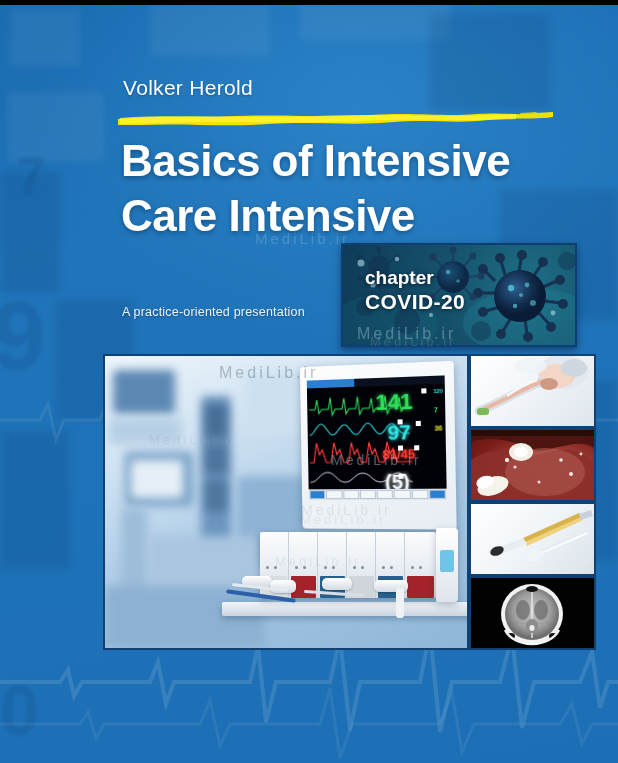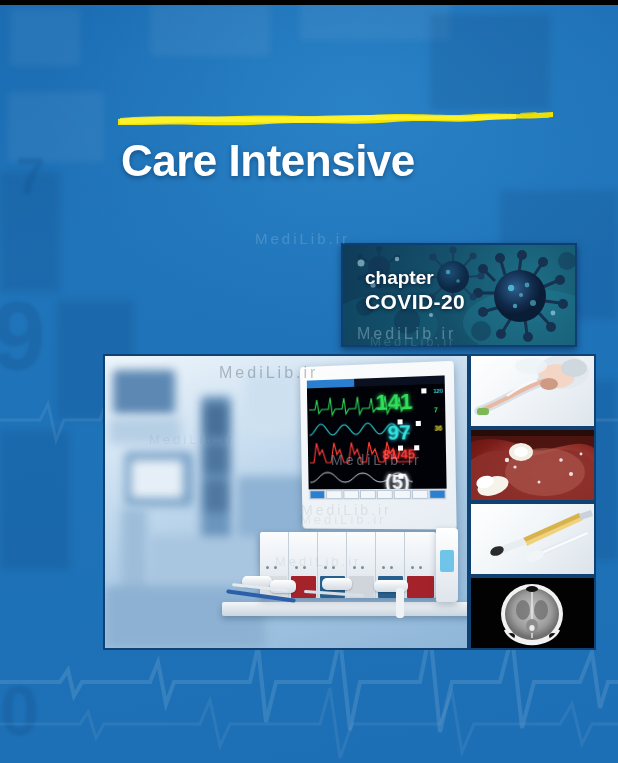--- a/index.html
+++ b/index.html
@@ -407,38 +407,41 @@
              L430,20 L440,120 L452,70 L500,70 L512,24 L522,116 L534,70 L580,70 L592,40 L600,96 L608,70 L618,70" fill="none" stroke="rgba(255,255,255,0.38)" stroke-width="4"></path>
     <path d="M0,112 L80,112 L88,100 L96,126 L104,112 L200,112 L210,88 L220,134 L230,112
              L320,112 L330,76 L340,146 L352,112 L440,112 L452,80 L462,140 L474,112 L560,112 L572,92 L582,132 L592,112 L618,112" fill="none" stroke="rgba(255,255,255,0.22)" stroke-width="3"></path>
   </svg>
   <svg class="bg-ecg" style="top:360px;height:110px;opacity:0.16;" viewBox="0 0 618 110" preserveAspectRatio="none">
     <path d="M0,60 L40,60 L48,44 L56,80 L64,60 L100,60 L110,30 L120,92 L130,60 L618,60" fill="none" stroke="rgba(255,255,255,0.5)" stroke-width="3"></path>
   </svg>
 
   <div class="top-bar"></div>
 
+  <div class="author">Volker Herold</div>
 
   <div class="marker-wrap">
     <svg width="440" height="22" viewBox="0 0 440 22" preserveAspectRatio="none">
       <path d="M2,13 C40,9 80,12 120,10 C170,8 210,12 255,9 C300,6 330,11 360,8
                C385,6 402,10 420,7 L437,6 L437,11 C415,14 398,11 372,14
                C340,18 312,13 278,16 C236,20 196,15 152,18 C110,21 66,17 26,19 L2,19 Z" fill="#f2e300"></path>
       <path d="M4,12 C60,8 130,13 200,10 C270,7 320,12 370,9 L400,8 L400,13
                C350,16 300,12 245,15 C180,19 110,14 50,17 L4,18 Z" fill="#fff53a" opacity="0.75"></path>
       <path d="M404,7 L420,6 L424,9 L430,7 L436,9 L432,12 L418,11 L406,12 Z" fill="#e8dc00" opacity="0.8"></path>
     </svg>
   </div>
 
   <div class="title">
+    <span>Basics of Intensive</span>
     <span class="line2">Care Intensive</span>
   </div>
 
   <div class="wm" style="left:255px;top:230px;font-size:15px;opacity:0.55;">MediLib.ir</div>
 
+  <div class="subtitle">A practice-oriented presentation</div>
 
   <div class="covid-box">
     <div class="covid-bg"></div>
 
     <svg style="position:absolute;inset:0;" width="232" height="100" viewBox="0 0 232 100">
       <defs>
         <radialGradient id="vg1" cx="40%" cy="35%">
           <stop offset="0%" stop-color="#2c5f8f"></stop>
           <stop offset="70%" stop-color="#12294a"></stop>
           <stop offset="100%" stop-color="#0a1a33"></stop>

